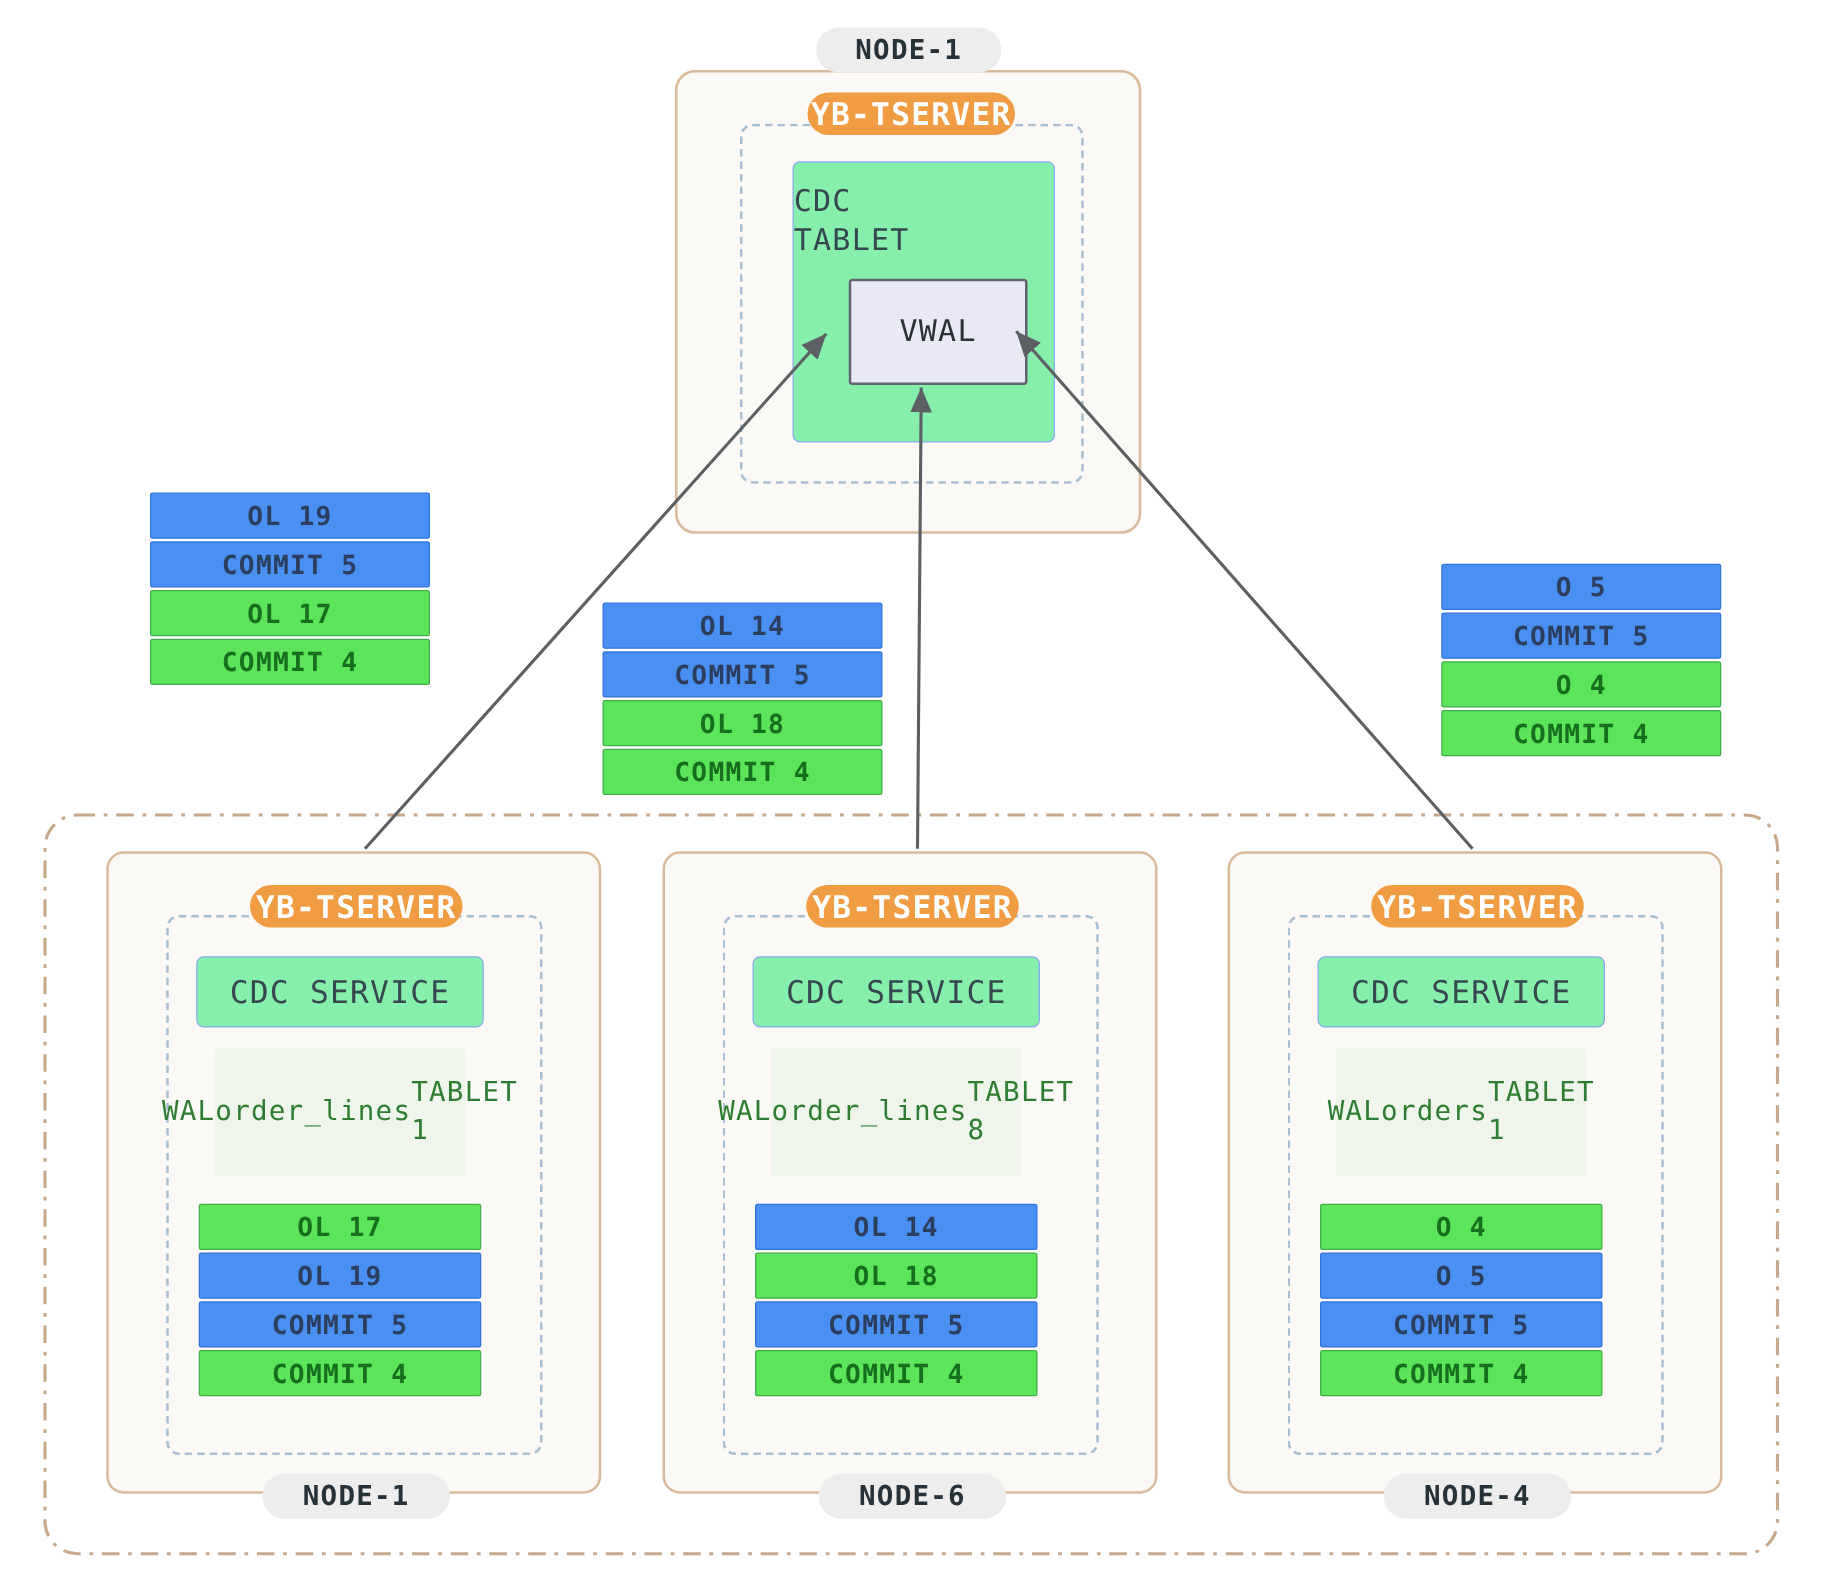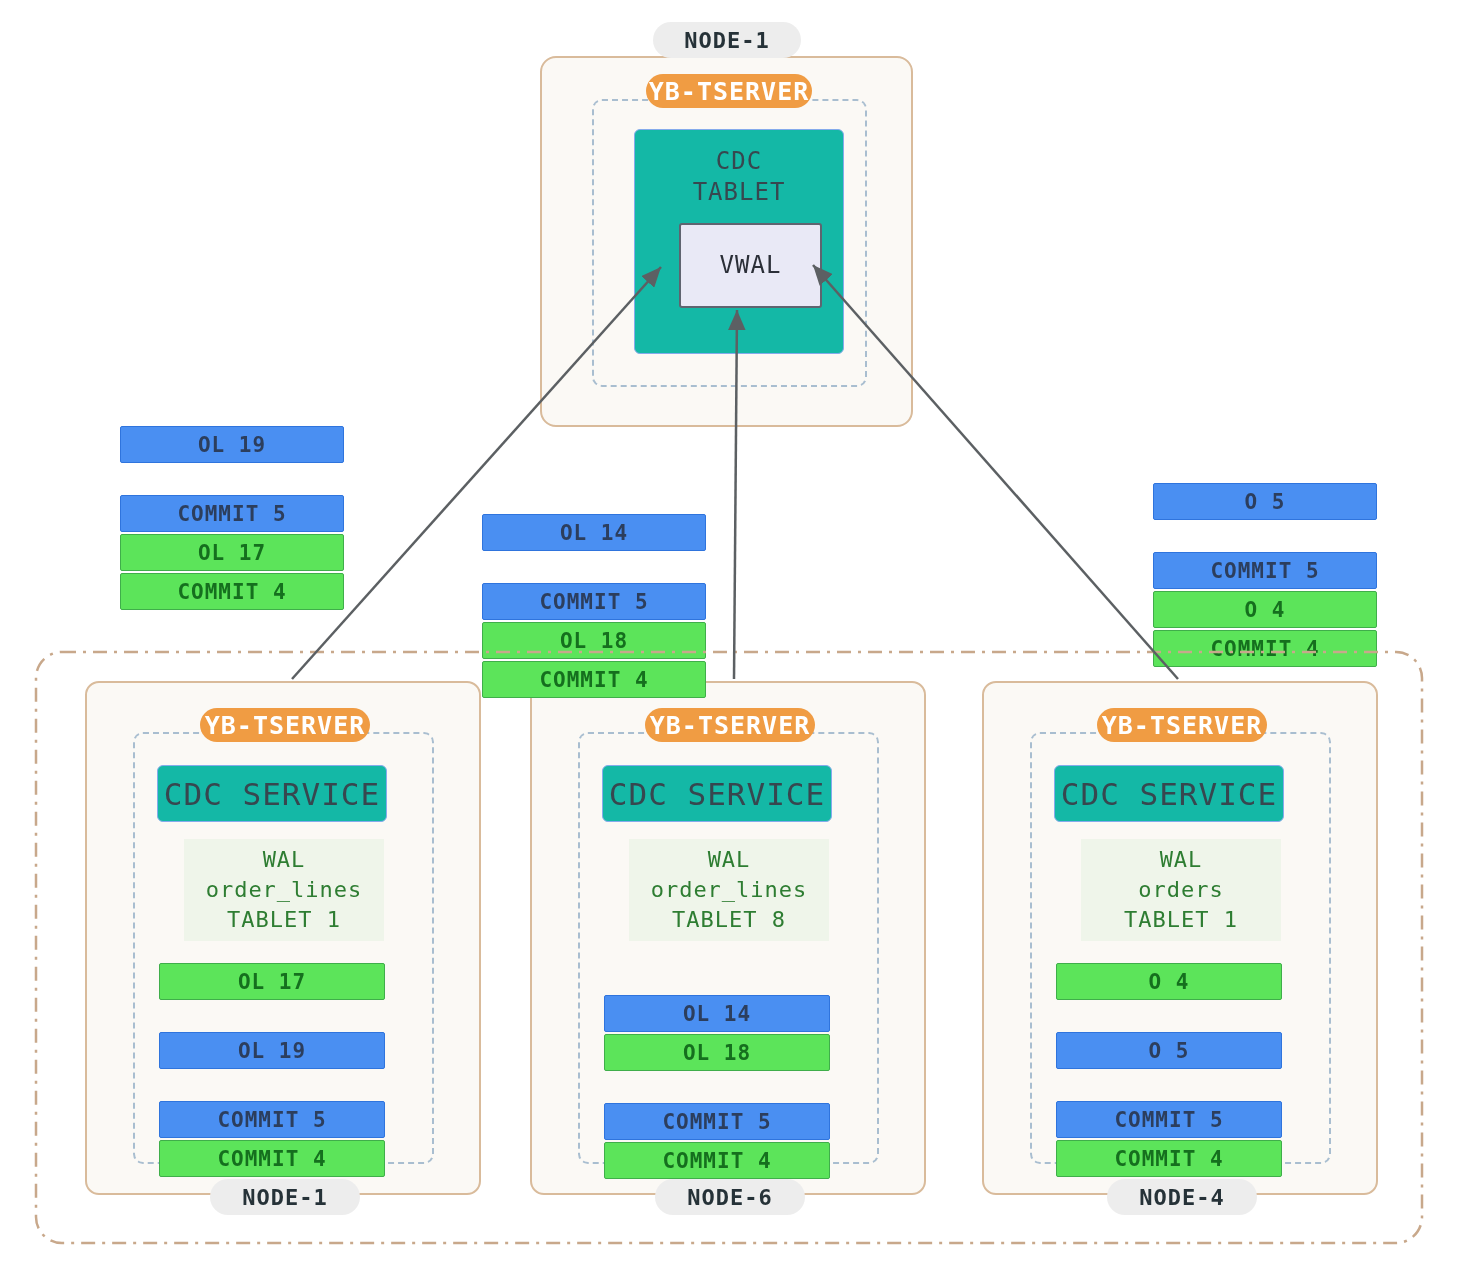--- a/index.html
+++ b/index.html
@@ -47,67 +47,66 @@
     display: flex;
     align-items: center;
     justify-content: center;
     z-index: 3;
   }
   .top-card .tserver-pill { left: 104px; top: 16px; width: 166px; height: 34px; }
   .bottom-card .tserver-pill { left: 113px; top: 25px; width: 170px; height: 34px; }
 
   .cdc-box {
     position: absolute;
-    background: #14b8a6;
+    background: #86efac;
     border: 1.5px solid var(--cdc-border);
     border-radius: 6px;
     color: var(--text-dark);
-    text-align: center;
     z-index: 2;
   }
   .top-card .cdc-box {
     left: 92px; top: 71px; width: 210px; height: 225px;
     padding-top: 16px; font-size: 24px; line-height: 1.3; letter-spacing: 1px;
   }
   .bottom-card .cdc-box {
     left: 70px; top: 82px; width: 230px; height: 57px;
     display: flex; align-items: center; justify-content: center;
-    font-size: 31px; letter-spacing: 1px;
+    font-size: 25px; letter-spacing: 1px;
   }
 
   .vwal-box {
     position: absolute;
     left: 44px; top: 93px; width: 143px; height: 85px;
     background: var(--vwal-bg);
     border: 2px solid var(--vwal-border);
     border-radius: 3px;
     display: flex; align-items: center; justify-content: center;
     font-size: 24px; letter-spacing: 1px; color: #2b2f38;
   }
 
   .wal-area {
     position: absolute;
-    left: 97px; top: 156px; width: 200px; height: 102px;
+    left: 85px; top: 156px; width: 200px; height: 102px;
     background: var(--wal-bg);
     color: var(--wal-text);
-    display: flex; flex-direction: column; align-items: center; justify-content: center;
+    display: flex; align-items: center; justify-content: center;
     font-size: 22px; line-height: 1.35; letter-spacing: 1px;
     z-index: 2;
   }
 
   .stack { position: absolute; left: 72px; top: 280px; width: 226px; z-index: 2; }
 
   .record-row {
     height: 37px;
     margin-bottom: 2px;
     display: flex; align-items: center; justify-content: center;
     font-size: 21px; font-weight: bold; letter-spacing: 1px;
     border-radius: 2px;
   }
-  .record-row.blue  { background: var(--row-blue);  border: 1.5px solid var(--row-blue-border);  color: var(--row-blue-text); margin-top: 32px; }
+  .record-row.blue  { background: var(--row-blue);  border: 1.5px solid var(--row-blue-border);  color: var(--row-blue-text); }
   .record-row.green { background: var(--row-green); border: 1.5px solid var(--row-green-border); color: var(--row-green-text); text-align: center; }
 
   .float-stack { position: absolute; width: 224px; z-index: 4; }
   .fs-left   { left: 120px;  top: 394px; }
   .fs-middle { left: 482px;  top: 482px; }
   .fs-right  { left: 1153px; top: 451px; }
 
   .node-pill-top {
     position: absolute;
     left: 653px; top: 22px; width: 148px; height: 36px;

